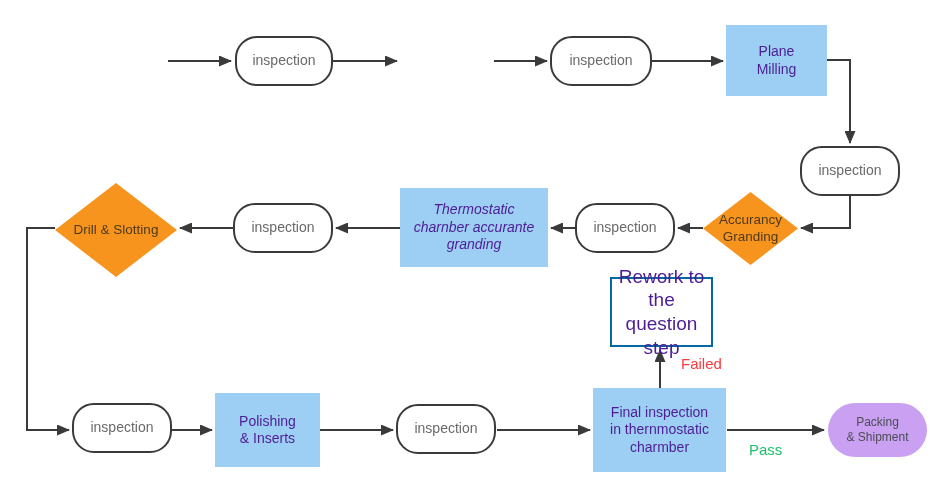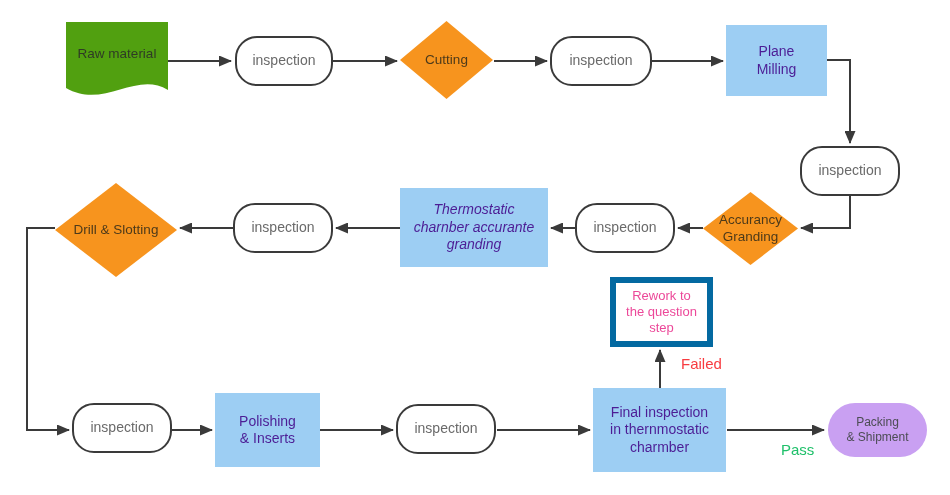--- a/index.html
+++ b/index.html
@@ -20,30 +20,30 @@
     background:#9dcef3;color:#4c1d95;font-size:14px;
   }
   .diamond{
     background:#f7941e;color:#4d3a1a;font-size:13.5px;
     clip-path:polygon(50% 0,100% 50%,50% 100%,0 50%);
   }
   .terminator{
     background:#c9a0f2;border-radius:27px;color:#4c4c54;font-size:12px;
   }
   .plain-rect{
-    background:#ffffff;border:6px solid #0369a1;color:#ec4899;font-size:13px;
+    background:#ffffff;border:2px solid #0369a1;color:#4c1d95;font-size:19px;
   }
   .doc{background:transparent;}
   .doc svg{position:absolute;left:0;top:0;}
   .doc .doc-label{
     position:relative;z-index:1;color:#2f3b25;font-size:13.5px;margin-top:-14px;
   }
   .edge-label{position:absolute;font-size:15px;text-align:center;}
   .edge-label.failed{left:681px;top:355px;color:#f83b40;}
-  .edge-label.pass{left:749px;top:441px;color:#1fc06a;margin-left:32px;}
+  .edge-label.pass{left:749px;top:441px;color:#1fc06a;}
 </style>
 </head>
 <body>
 
 <div class="canvas">
 
   <svg class="wires" width="950" height="495" viewBox="0 0 950 495">
     <defs>
       <marker id="arrow" markerUnits="userSpaceOnUse" markerWidth="13" markerHeight="11" refX="12" refY="5.5" orient="auto">
         <path d="M0,0 L13,5.5 L0,11 Z" fill="#3a3a3a"></path>
@@ -62,34 +62,25 @@
       <polyline points="233,228 180,228" marker-end="url(#arrow)"></polyline>
       <polyline points="55,228 27,228 27,430 69,430" marker-end="url(#arrow)"></polyline>
       <polyline points="172,430 212,430" marker-end="url(#arrow)"></polyline>
       <polyline points="320,430 393,430" marker-end="url(#arrow)"></polyline>
       <polyline points="497,430 590,430" marker-end="url(#arrow)"></polyline>
       <polyline points="660,388 660,350" marker-end="url(#arrow)"></polyline>
       <polyline points="727,430 824,430" marker-end="url(#arrow)"></polyline>
     </g>
   </svg>
 
-  <div class="node doc" style="left:66px;top:22px;width:102px;height:78px;">
-    <svg width="102" height="78" viewBox="0 0 102 78">
-      <path d="M0 0 H102 V68 C 70 48, 38 88, 0 66 Z" fill="#51a010"></path>
-    </svg>
-    <span class="doc-label">Raw material</span>
-  </div>
 
   <div class="node rounded" style="left:235px;top:36px;width:98px;height:50px;">
     <span>inspection</span>
   </div>
 
-  <div class="node diamond" style="left:400px;top:21px;width:93px;height:78px;">
-    <span>Cutting</span>
-  </div>
 
   <div class="node rounded" style="left:550px;top:36px;width:102px;height:50px;">
     <span>inspection</span>
   </div>
 
   <div class="node process" style="left:726px;top:25px;width:101px;height:71px;">
     <span>Plane
 Milling</span>
   </div>
 

